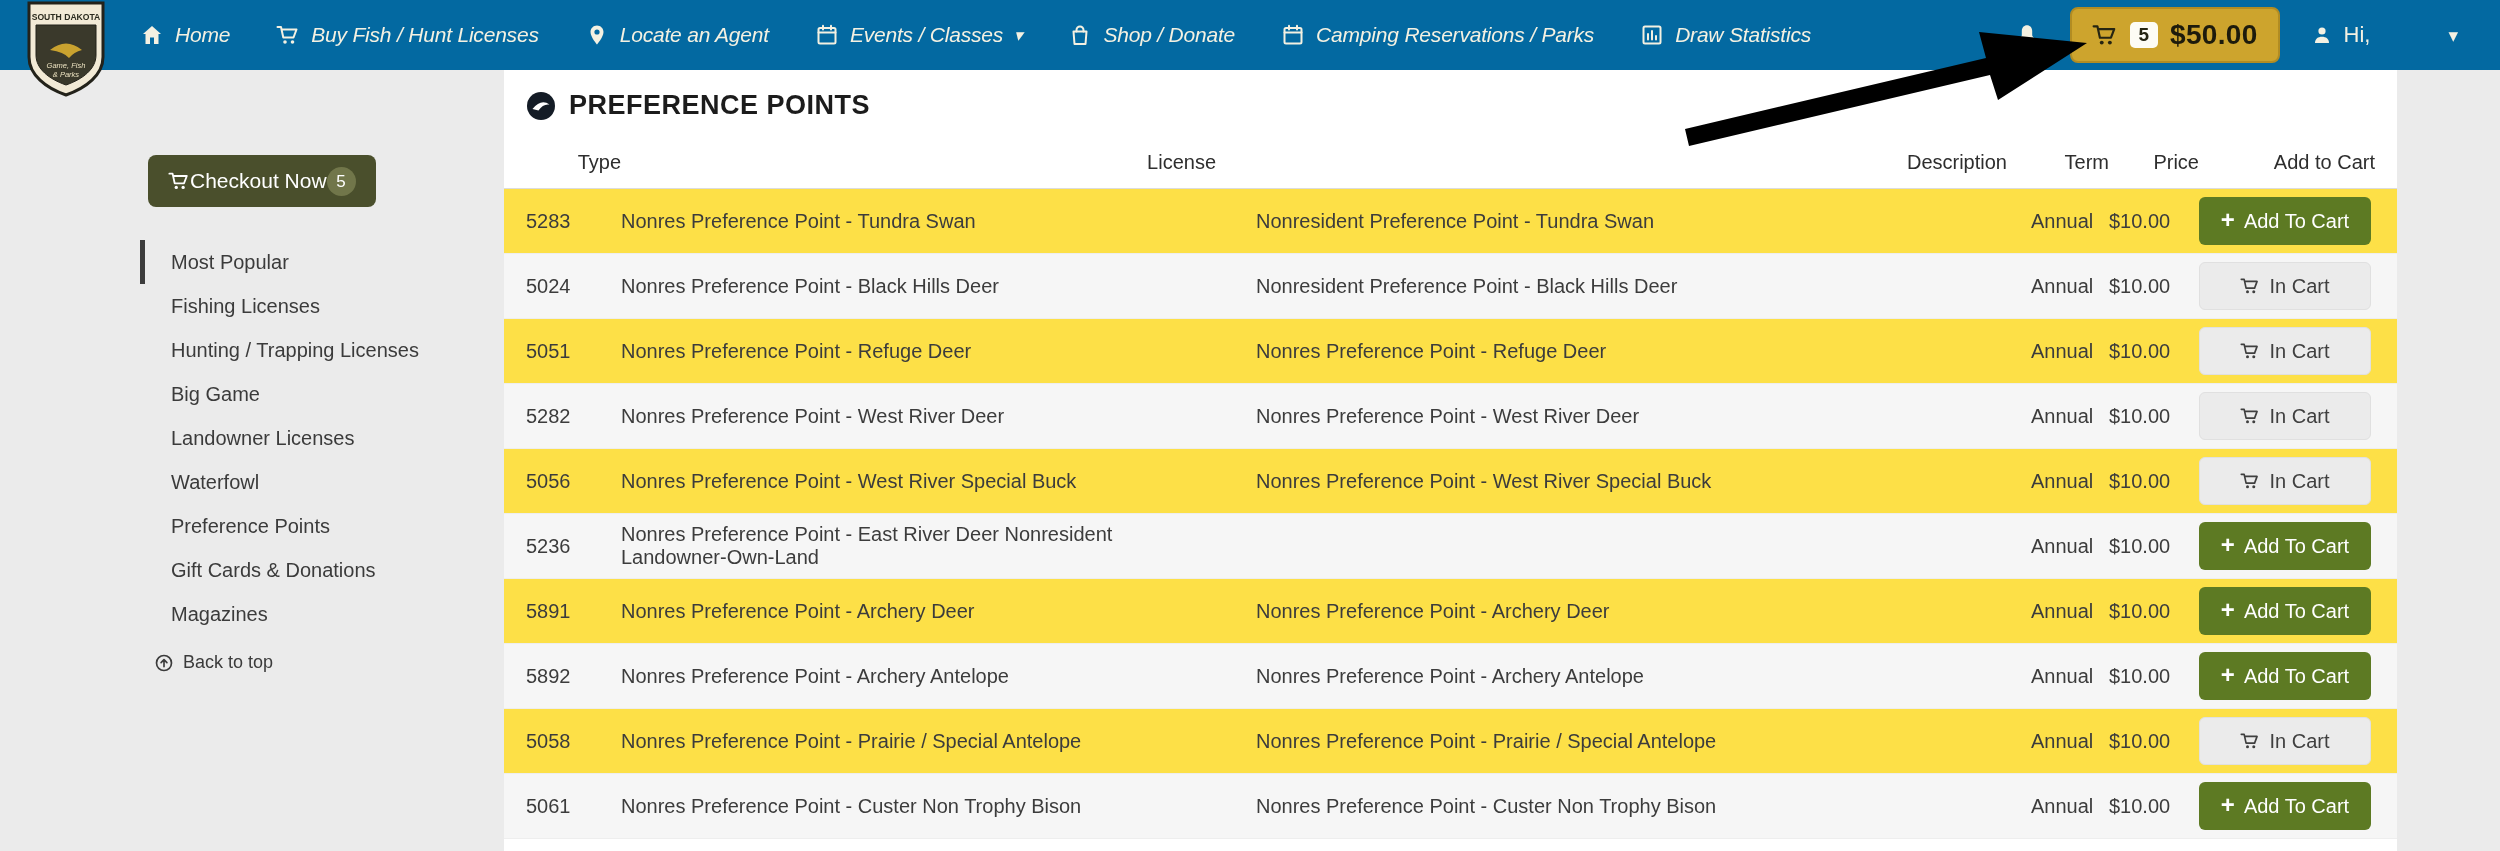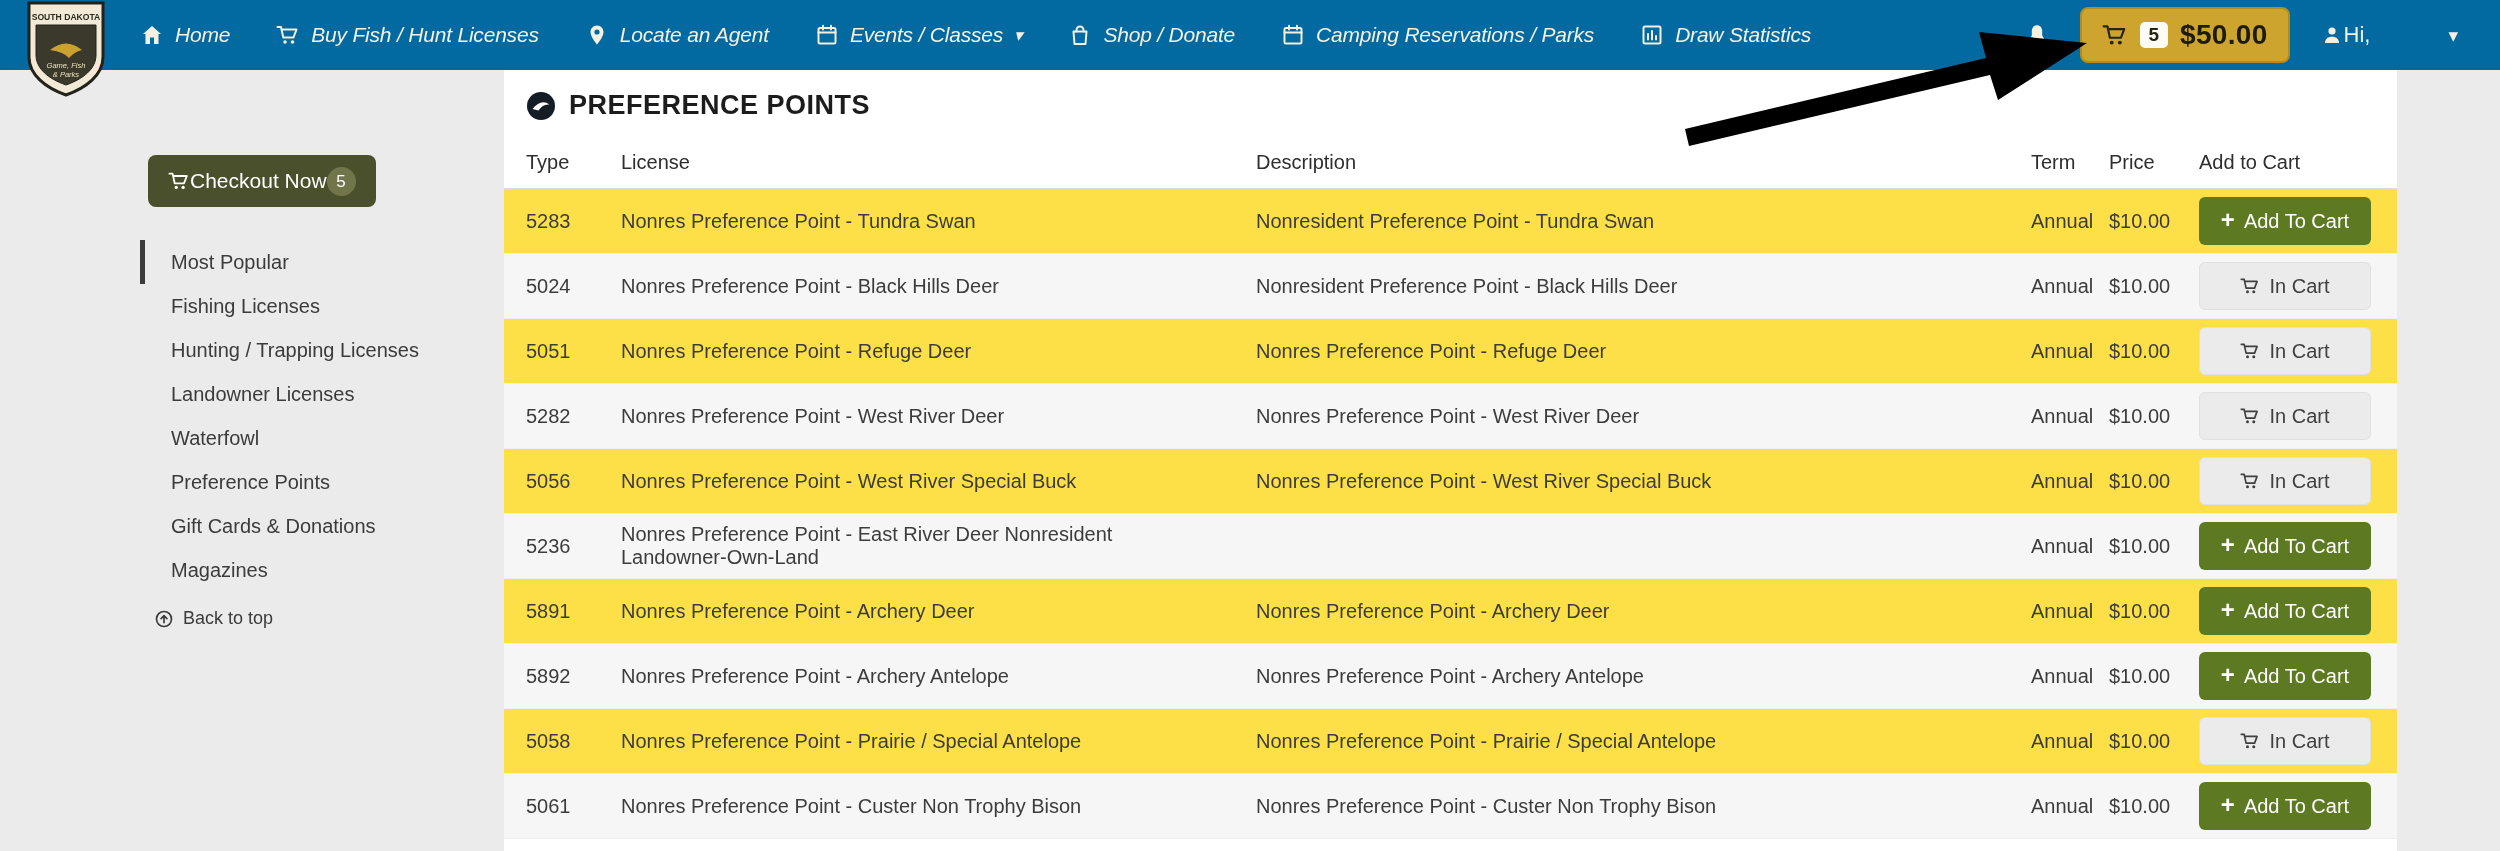--- a/index.html
+++ b/index.html
@@ -33,21 +33,21 @@
   .cart-box {
     display:flex; align-items:center; gap:12px; cursor:pointer;
     background:#cda42d; border:2px solid #b28c22; border-radius:8px;
     padding:8px 20px; color:#262512; height:56px;
   }
   .cart-badge {
     background:#fdfcf4; color:#262512; font-weight:bold;
     border-radius:5px; padding:2px 9px; font-size:19px; line-height:22px;
   }
   .cart-total { font-size:28px; font-weight:bold; color:#1d1b0c; letter-spacing:0.3px; }
-  .greet { display:flex; align-items:center; font-size:22px; margin-left:30px; cursor:pointer; }
+  .greet { display:flex; align-items:center; gap:10px; font-size:22px; margin-left:30px; cursor:pointer; }
   .acct-caret { font-size:19px; margin-left:78px; cursor:pointer; }
 
   
   .sidebar { position:absolute; left:140px; top:155px; width:300px; }
   .checkout {
     display:inline-flex; align-items:center; 
     background:#4a4f2c; color:#fff; border:none; border-radius:8px;
     padding:0 20px; height:52px; font-size:21px; cursor:pointer;
     font-family:"Liberation Sans", sans-serif; margin-left:8px;
   }
@@ -71,21 +71,21 @@
     position:absolute; left:504px; top:70px; width:1893px; height:781px;
     background:#ffffff; overflow:hidden;
   }
   .panel-head { display:flex; align-items:center; gap:13px; padding:20px 22px 16px 22px; }
   .panel-head h1 {
     margin:0; font-size:27px; font-weight:bold; letter-spacing:0.5px;
     color:#1c1c1c;
   }
   .thead {
     display:flex; align-items:center; height:52px; padding:0 22px;
-    border-bottom:1px solid #dcdcdc; color:#2e2e2e; font-size:20px;
+    border-bottom:1px solid #dcdcdc; color:#2e2e2e; font-size:20px;text-align:right;
   }
   .row {
     display:flex; align-items:center; min-height:65px; padding:8px 22px;
     font-size:20px; color:#3c3c3c; border-bottom:1px solid #eeeeee;
     background:#fde047;
   }
   .row:nth-child(even) { background:#f6f6f6; }
   .c-type    { width:95px;  flex:none; }
   .c-license { width:635px; flex:none; padding-right:40px; }
   .c-desc    { flex:1; padding-right:24px; }
@@ -234,20 +234,21 @@
           <circle cx="16.5" cy="19" r="1.8" fill="currentColor" stroke="none"></circle>
         </svg>
       </span>
     <span>Checkout Now</span>
     <span class="badge">5</span>
   </button>
   <ul class="side-menu" id="side-menu">
       <li class="active">Most Popular</li>
       <li>Fishing Licenses</li>
       <li>Hunting / Trapping Licenses</li>
+      <li>Big Game</li>
       <li>Landowner Licenses</li>
       <li>Waterfowl</li>
       <li>Preference Points</li>
       <li>Gift Cards &amp; Donations</li>
       <li>Magazines</li>
     </ul>
   <div class="backtop">
     <span class="icn" id="backtop-icon-slot">
         <svg width="20" height="20" viewBox="0 0 24 24" fill="none" stroke="currentColor" stroke-width="2" stroke-linecap="round" stroke-linejoin="round">
           <circle cx="12" cy="12" r="9"></circle>

